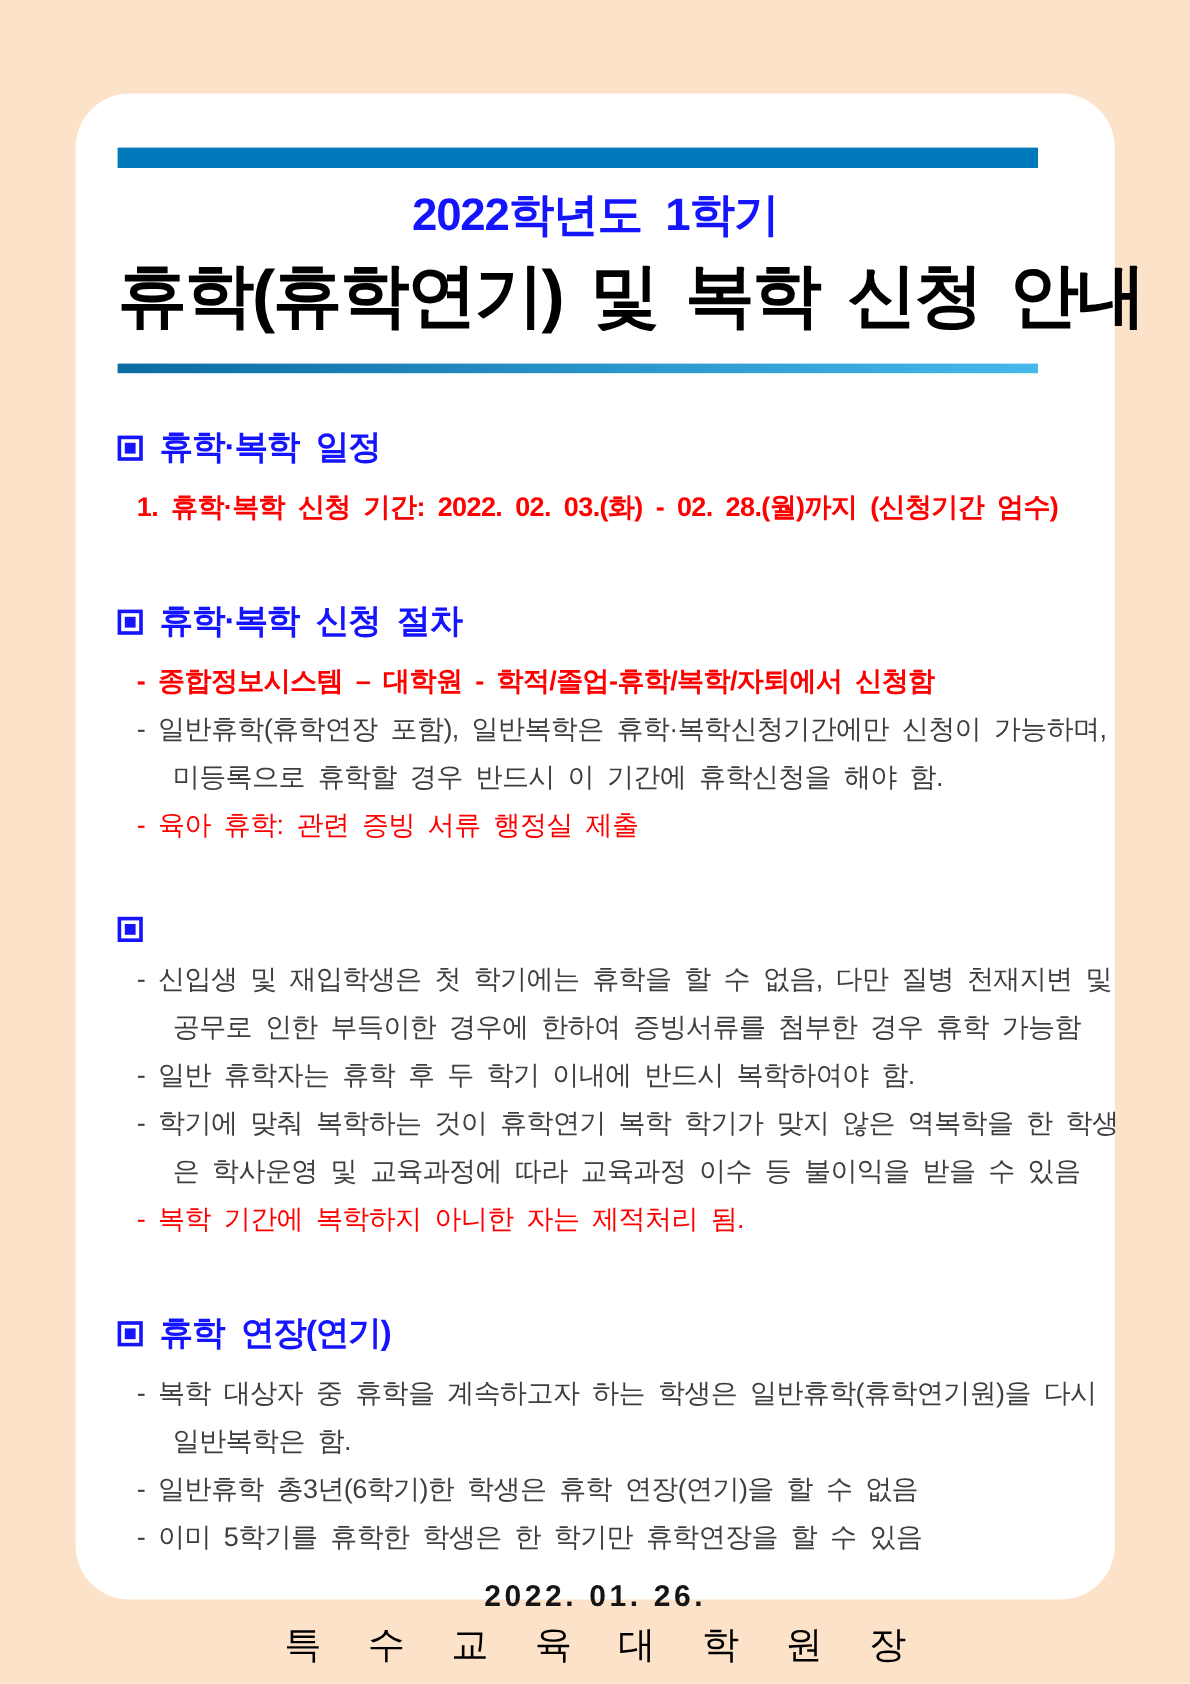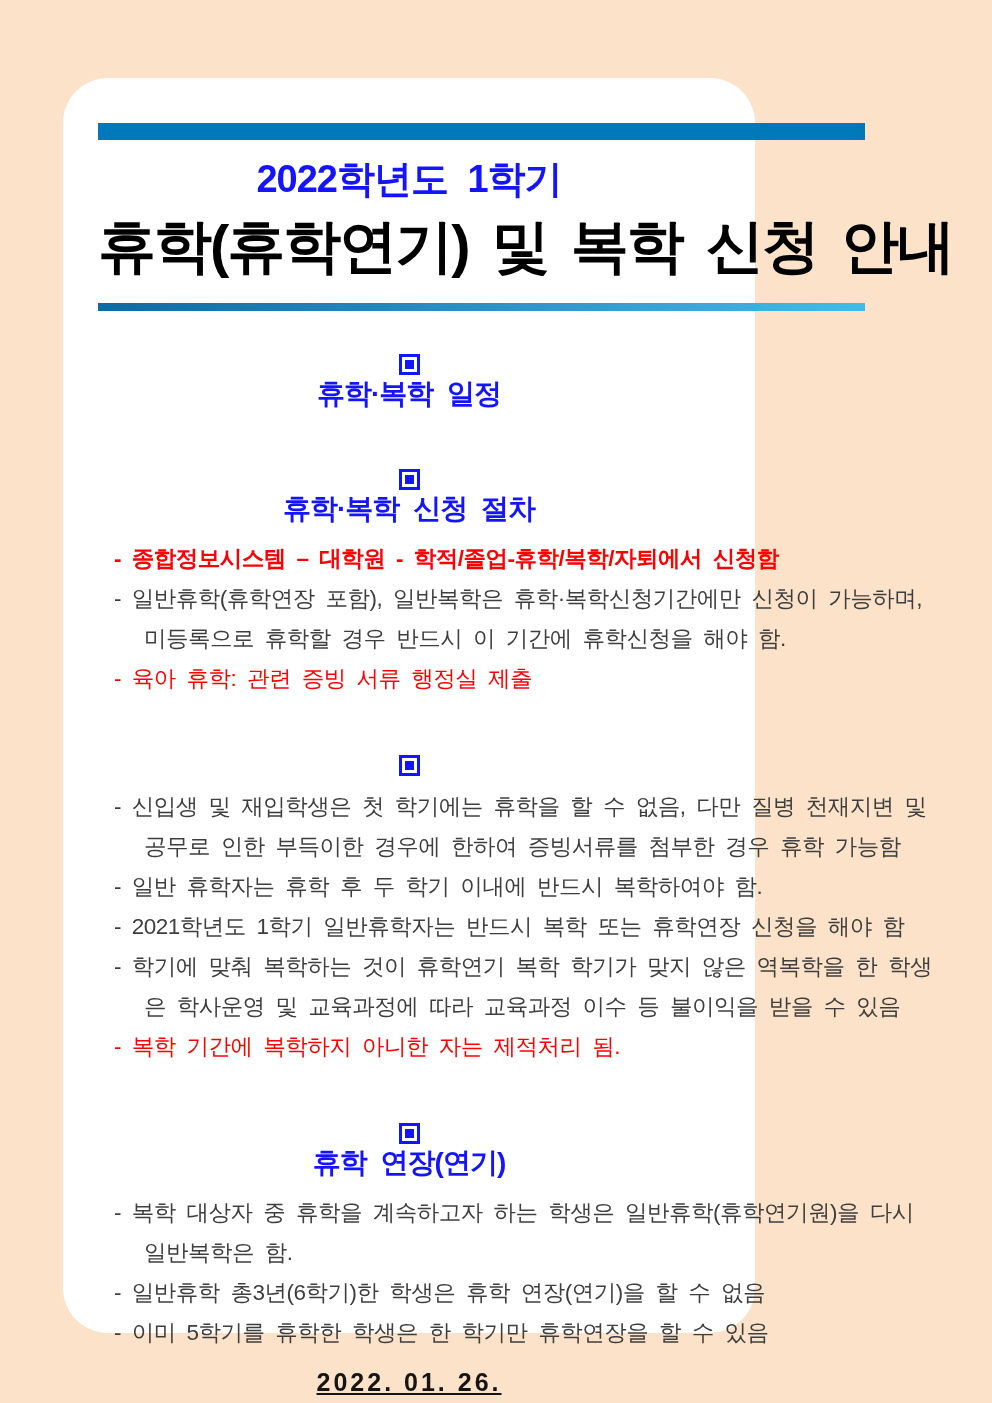--- a/index.html
+++ b/index.html
@@ -10,21 +10,21 @@
   html,body{width:992px;}
   body{
     height:1403px;
     background:var(--bg);
     font-family:"Liberation Sans","DejaVu Sans",sans-serif;
     position:relative;
     overflow:hidden;
   }
   .card{
     position:absolute; left:63px; top:78px;
-    width:692px; height:1255px;
+    width:866px; height:1255px;
     background:var(--card);
     border-radius:45px;
     padding:0 35px;
   }
   .topbar{
     margin-top:45px;
     width:767px; height:17px;
     background:var(--bar);
   }
   .subtitle{
@@ -43,24 +43,24 @@
     white-space:nowrap;
   }
   .gradient-bar{
     margin-top:17px;
     width:767px; height:8px;
     background:linear-gradient(90deg,var(--grad1),var(--grad2));
   }
   .section{margin-top:56px;}
   .section:first-of-type{margin-top:43px;}
   .section-header{
-    display:flex; align-items:center; gap:0;
+    display:flex; align-items:center; gap:14px;
     color:var(--blue);
     font-size:28px; font-weight:700;
-    word-spacing:7px; letter-spacing:-1px;flex-direction:column;
+    word-spacing:7px; letter-spacing:-1px;
   }
   .bullet{
     width:21px; height:21px; flex:0 0 21px;
     border:3px solid var(--blue);
     display:flex; align-items:center; justify-content:center;
   }
   .bullet i{display:block; width:9px; height:9px; background:var(--blue);}
   .items{margin-top:11px;}
   .item{
     padding-left:16px;
@@ -69,21 +69,21 @@
     word-spacing:5px; letter-spacing:-0.5px;
     white-space:nowrap;
   }
   .item.red{color:var(--red);}
   .item.red-bold{color:var(--red); font-weight:700;}
   .item.indent{padding-left:46px;}
   .footer-date{
     margin-top:15px;
     text-align:center;
     color:#151515;
-    font-size:25px; font-weight:600; letter-spacing:3px;text-decoration:underline;
+    font-size:25px; font-weight:600; letter-spacing:3px;
   }
   .footer-sig{
     margin-top:5px;
     text-align:center;
     color:var(--ink);
     font-size:31px; font-weight:500; letter-spacing:15px;
     text-indent:15px;
   }
 </style>
 </head>
@@ -96,20 +96,23 @@
   <div class="gradient-bar"></div>
 
   <div id="sections">
   <div class="section">
     <div class="section-header">
       <span class="bullet">
             <i></i>
           </span>
       <span class="section-title">휴학·복학 일정</span>
     </div>
+    <div class="items">
+          <div class="item red-bold">1. 휴학·복학 신청 기간: 2022. 02. 03.(화) - 02. 28.(월)까지 (신청기간 엄수)</div>
+        </div>
   </div>
 
   <div class="section">
     <div class="section-header">
       <span class="bullet">
             <i></i>
           </span>
       <span class="section-title">휴학·복학 신청 절차</span>
     </div>
     <div class="items">
@@ -123,21 +126,20 @@
   <div class="section">
     <div class="section-header">
       <span class="bullet">
             <i></i>
           </span>
     </div>
     <div class="items">
           <div class="item">- 신입생 및 재입학생은 첫 학기에는 휴학을 할 수 없음, 다만 질병 천재지변 및</div>
           <div class="item indent">공무로 인한 부득이한 경우에 한하여 증빙서류를 첨부한 경우 휴학 가능함</div>
           <div class="item">- 일반 휴학자는 휴학 후 두 학기 이내에 반드시 복학하여야 함.</div>
-          <div class="item">- 2021학년도 1학기 일반휴학자는 반드시 복학 또는 휴학연장 신청을 해야 함</div>
           <div class="item">- 학기에 맞춰 복학하는 것이 휴학연기 복학 학기가 맞지 않은 역복학을 한 학생</div>
           <div class="item indent">은 학사운영 및 교육과정에 따라 교육과정 이수 등 불이익을 받을 수 있음</div>
           <div class="item red">- 복학 기간에 복학하지 아니한 자는 제적처리 됨.</div>
         </div>
   </div>
 
   <div class="section">
     <div class="section-header">
       <span class="bullet">
             <i></i>

